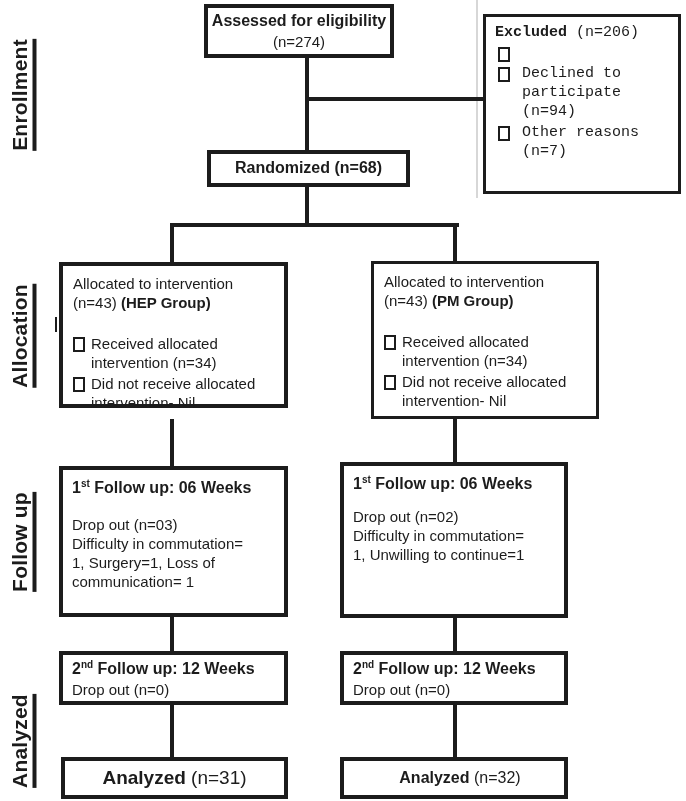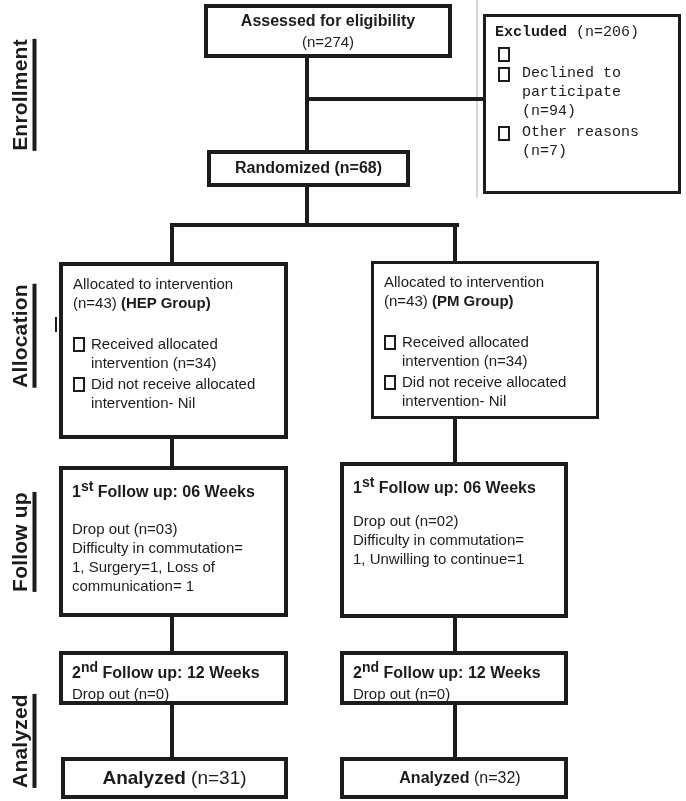--- a/index.html
+++ b/index.html
@@ -24,21 +24,21 @@
   .center-box{display:flex;flex-direction:column;align-items:center;justify-content:center;text-align:center;}
   .b{font-weight:bold;}
   .title16{font-size:16px;font-weight:bold;}
   .pad{padding:6px 9px;}
   .check-item{display:flex;margin-top:2px;}
   .check-item .marker{flex:0 0 24px;display:flex;justify-content:flex-start;padding-left:3px;}
   .check-item.tight .marker{flex:0 0 18px;padding-left:0;}
   .sq{display:inline-block;width:8px;height:11px;border:2px solid #1c1c1c;margin-top:3px;}
   .item-text{flex:1;}
   .hdr{font-size:16px;font-weight:bold;}
-  .sup{font-size:14px;vertical-align:super;font-weight:bold;}
+  .sup{font-size:10px;vertical-align:super;font-weight:bold;}
   .details{white-space:pre-line;margin-top:16px;}
   .details.left{text-align:left;margin-top:12px;}
   .spacer20{height:20px;}
   .artifact-gray{position:absolute;background:#d7d7d7;}
   .artifact-tick{position:absolute;background:#1c1c1c;}
 </style>
 </head>
 <body>
 
 <div class="canvas">
@@ -57,21 +57,21 @@
   <div class="line" style="left:170px;top:223px;width:289px;height:4px;"></div>
   <div class="line" style="left:170px;top:223px;width:4px;height:42px;"></div>
   <div class="line" style="left:453px;top:223px;width:4px;height:41px;"></div>
   <div class="line" style="left:170px;top:419px;width:4px;height:49px;"></div>
   <div class="line" style="left:453px;top:417px;width:4px;height:49px;"></div>
   <div class="line" style="left:170px;top:614px;width:4px;height:39px;"></div>
   <div class="line" style="left:453px;top:615px;width:4px;height:38px;"></div>
   <div class="line" style="left:170px;top:702px;width:4px;height:57px;"></div>
   <div class="line" style="left:453px;top:702px;width:4px;height:57px;"></div>
 
-  <div class="box center-box" style="left:204px;top:4px;width:248px;height:54px;">
+  <div class="box center-box" style="left:204px;top:4px;width:190px;height:54px;">
     <div class="title16">Assessed for eligibility</div>
     <div>(n=274)</div>
   </div>
 
   <div class="box thin pad" style="left:483px;top:14px;width:198px;height:180px;font-family:Liberation Mono, monospace;">
     <div>
       <span class="b">Excluded</span><span> (n=206)</span>
     </div>
     <div class="check-item">
       <span class="marker">
@@ -89,21 +89,21 @@
           <span class="sq"></span>
         </span>
       <span class="item-text">Other reasons (n=7)</span>
     </div>
   </div>
 
   <div class="box center-box" style="left:207px;top:150px;width:203px;height:37px;">
     <div class="title16">Randomized (n=68)</div>
   </div>
 
-  <div class="box" style="left:59px;top:262px;width:229px;height:177px;padding:8px 10px;">
+  <div class="box" style="left:59px;top:262px;width:229px;height:146px;padding:8px 10px;">
     <div>
       <span>Allocated to intervention (n=43) </span><span class="b">(HEP Group)</span>
     </div>
     <div class="spacer20"></div>
     <div class="check-item tight">
       <span class="marker">
           <span class="sq"></span>
         </span>
       <span class="item-text">Received allocated intervention (n=34)</span>
     </div>

